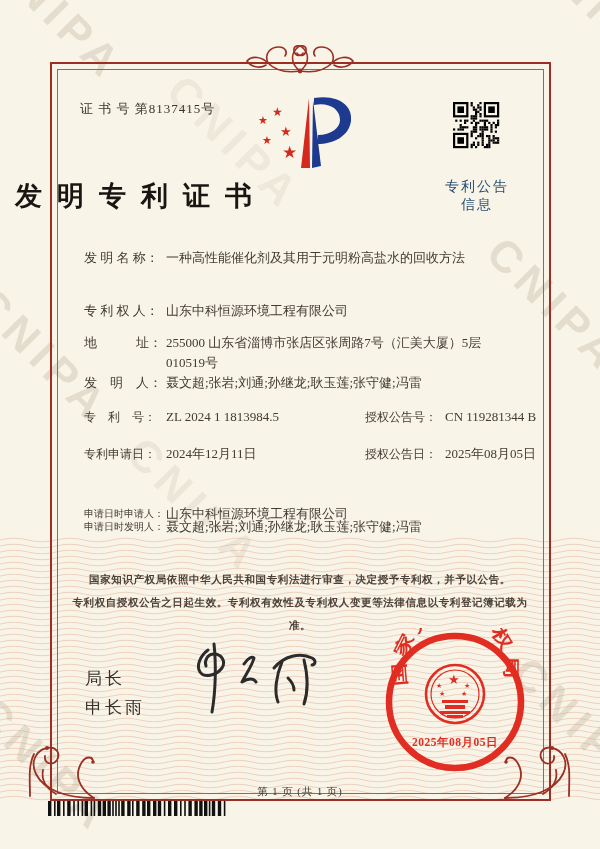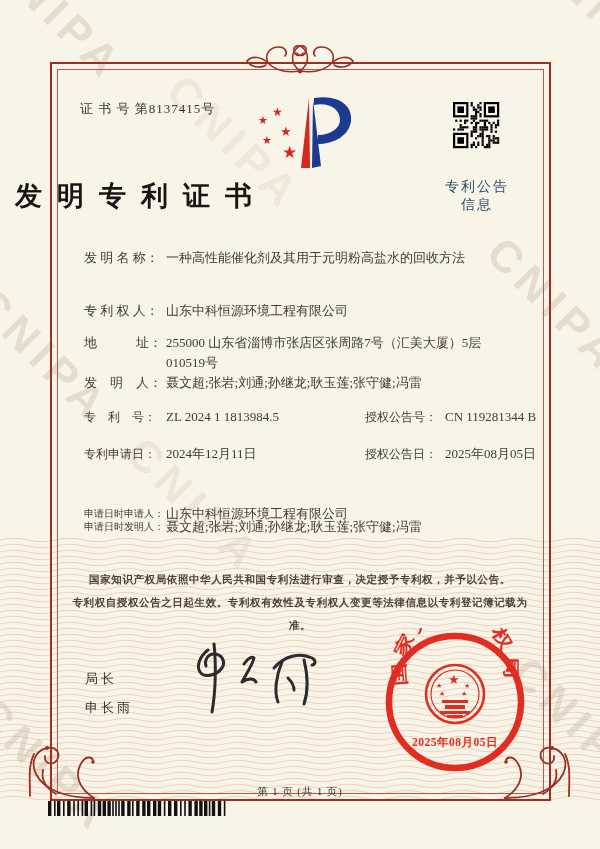--- a/index.html
+++ b/index.html
@@ -36,21 +36,21 @@
   .flabel.small{font-size:10px;letter-spacing:0;}
   .flabel.mid{font-size:12px;}
   .fvalue{display:inline-block;vertical-align:top;}
   .fvalue.wrap{width:320px;}
   .rpair{position:absolute;left:249px;top:0;white-space:nowrap;margin-left:32px;}
   .rpair .flabel{width:auto;margin-right:8px;font-size:12px;}
   
   .statement{position:absolute;left:62px;top:568px;width:476px;text-align:center;
     font-size:10.5px;line-height:23px;letter-spacing:0.6px;color:#4c4138;font-weight:600;}
   
-  .signoff{position:absolute;left:85px;top:664px;font-size:13px;line-height:29px;
+  .signoff{position:absolute;left:85px;top:664px;font-size:17px;line-height:29px;
     letter-spacing:3px;color:#35312b;}
   .signature{position:absolute;left:178px;top:638px;}
   .seal{position:absolute;left:368px;top:628px;}
   .footer{position:absolute;left:0;top:769px;width:600px;text-align:center;
     font-size:10.5px;letter-spacing:1px;color:#3c3831;margin-top:16px;}
   .barcode{position:absolute;left:48px;top:801px;}
 </style>
 </head>
 <body>
 

